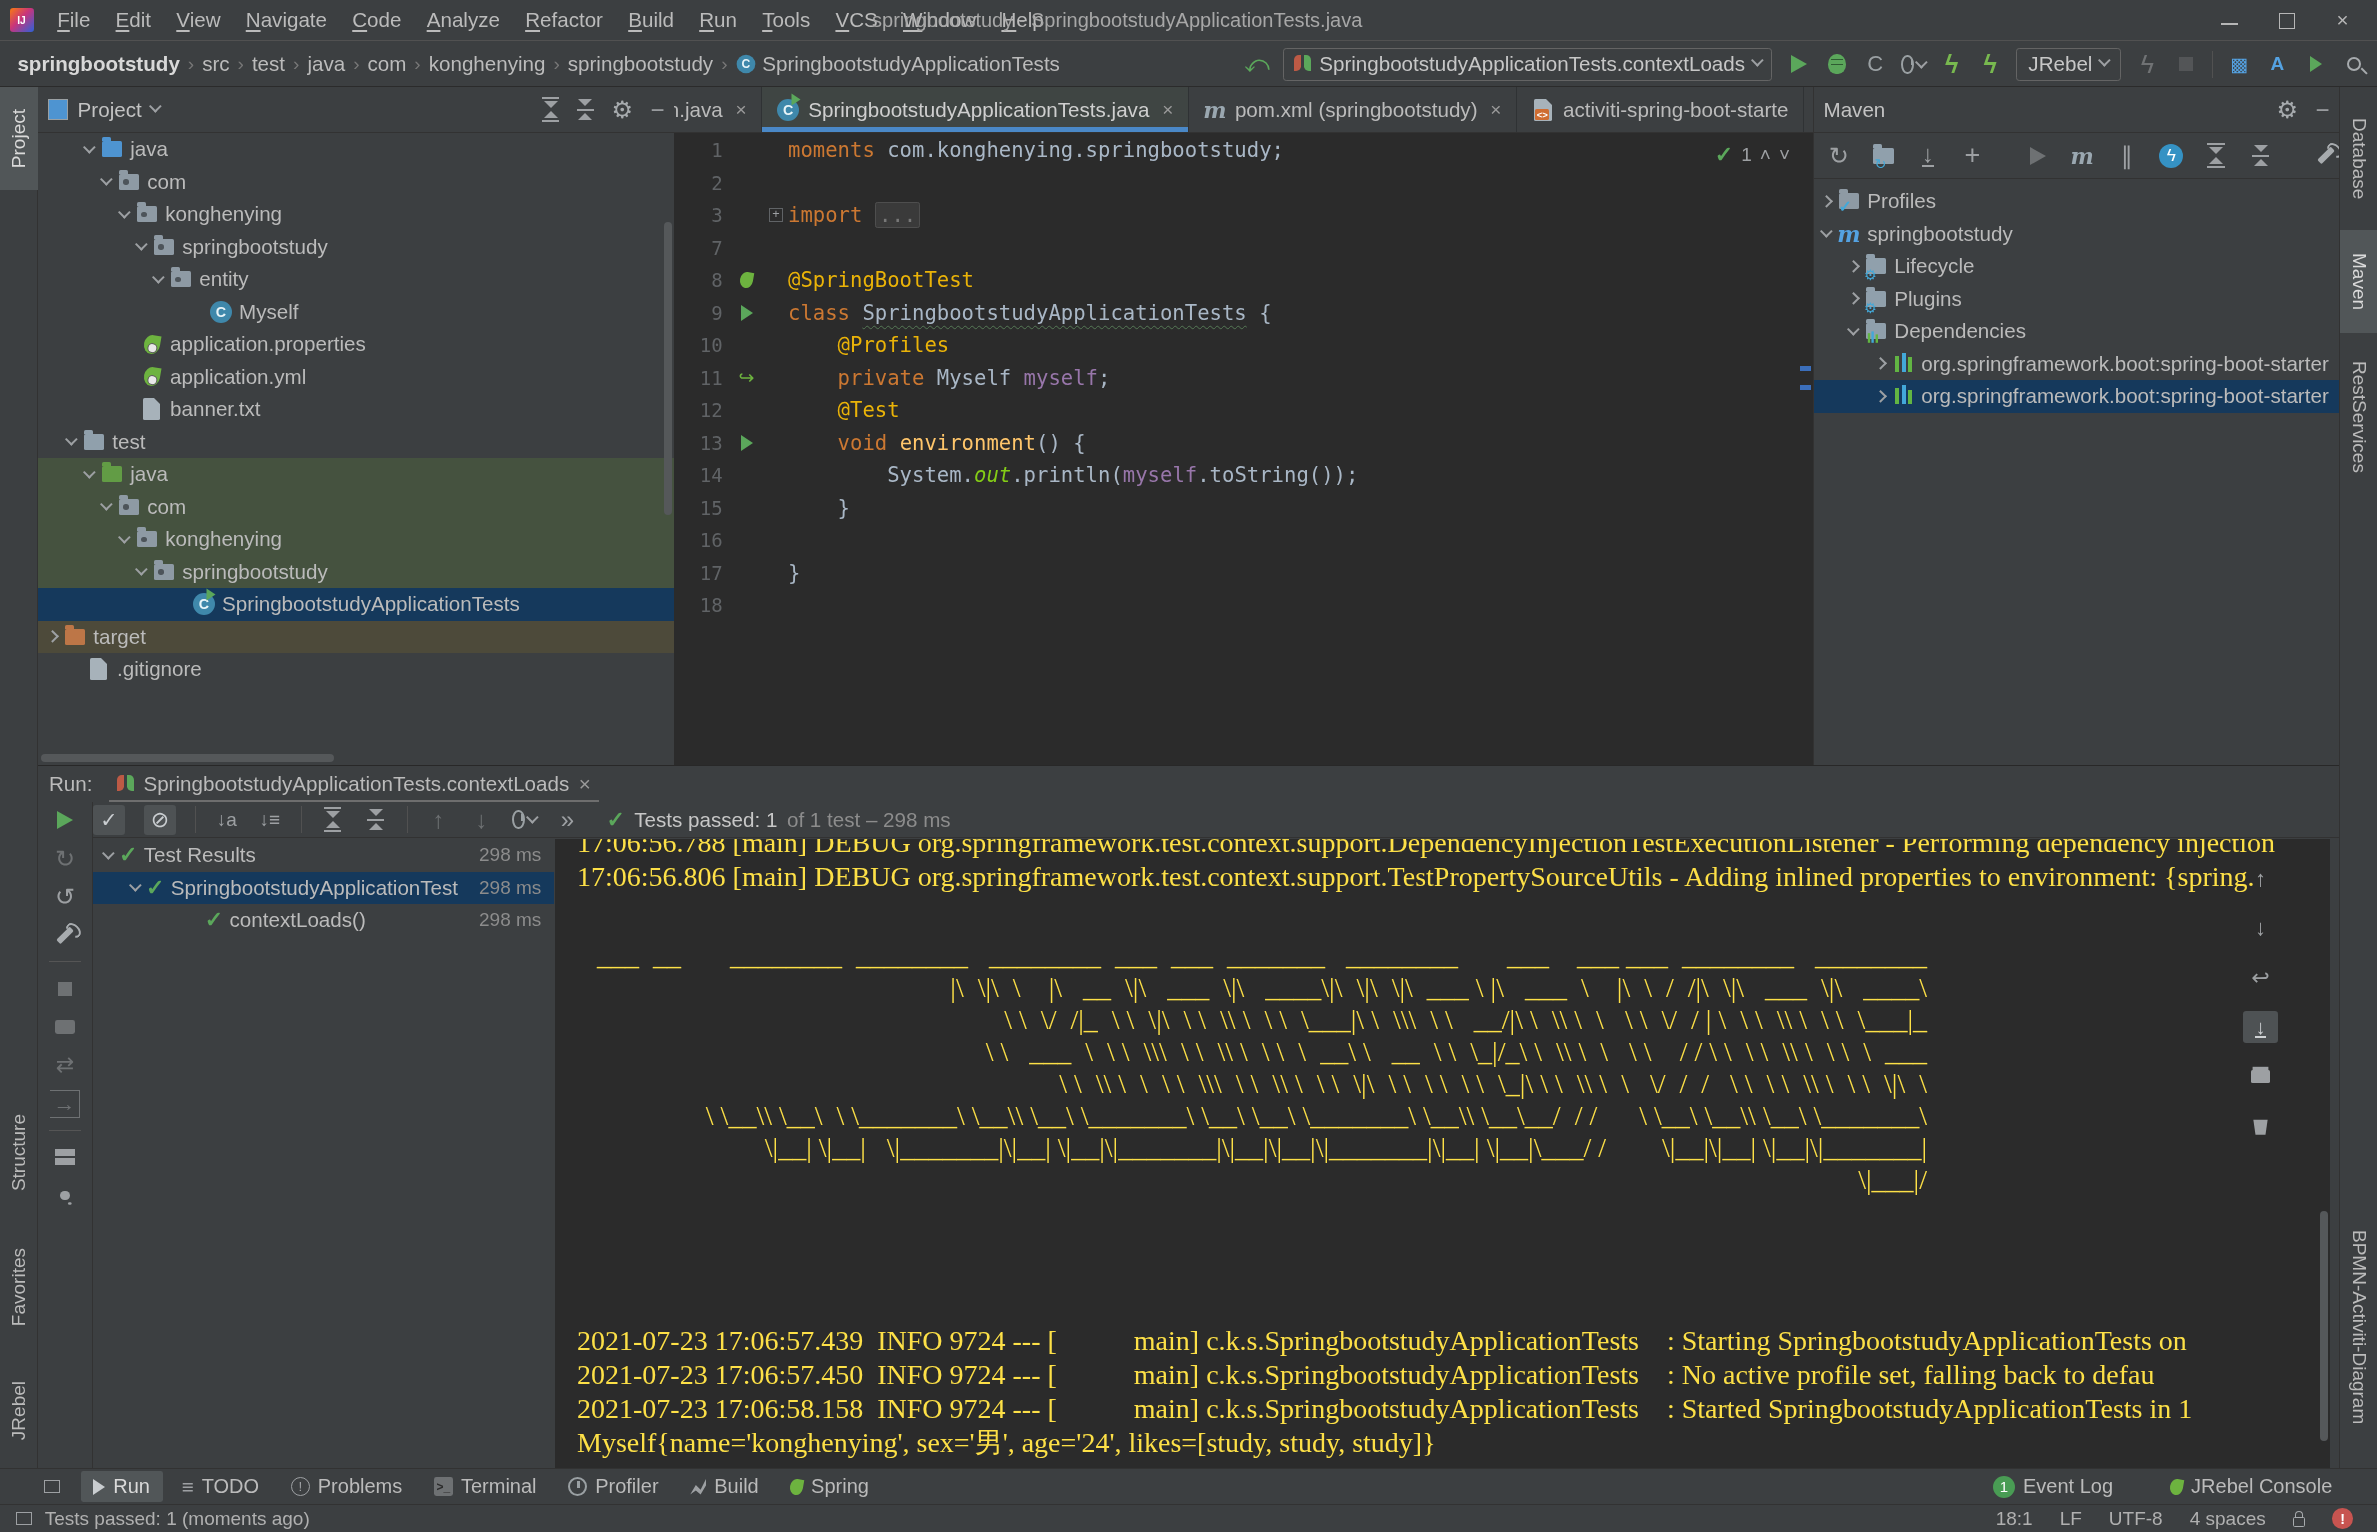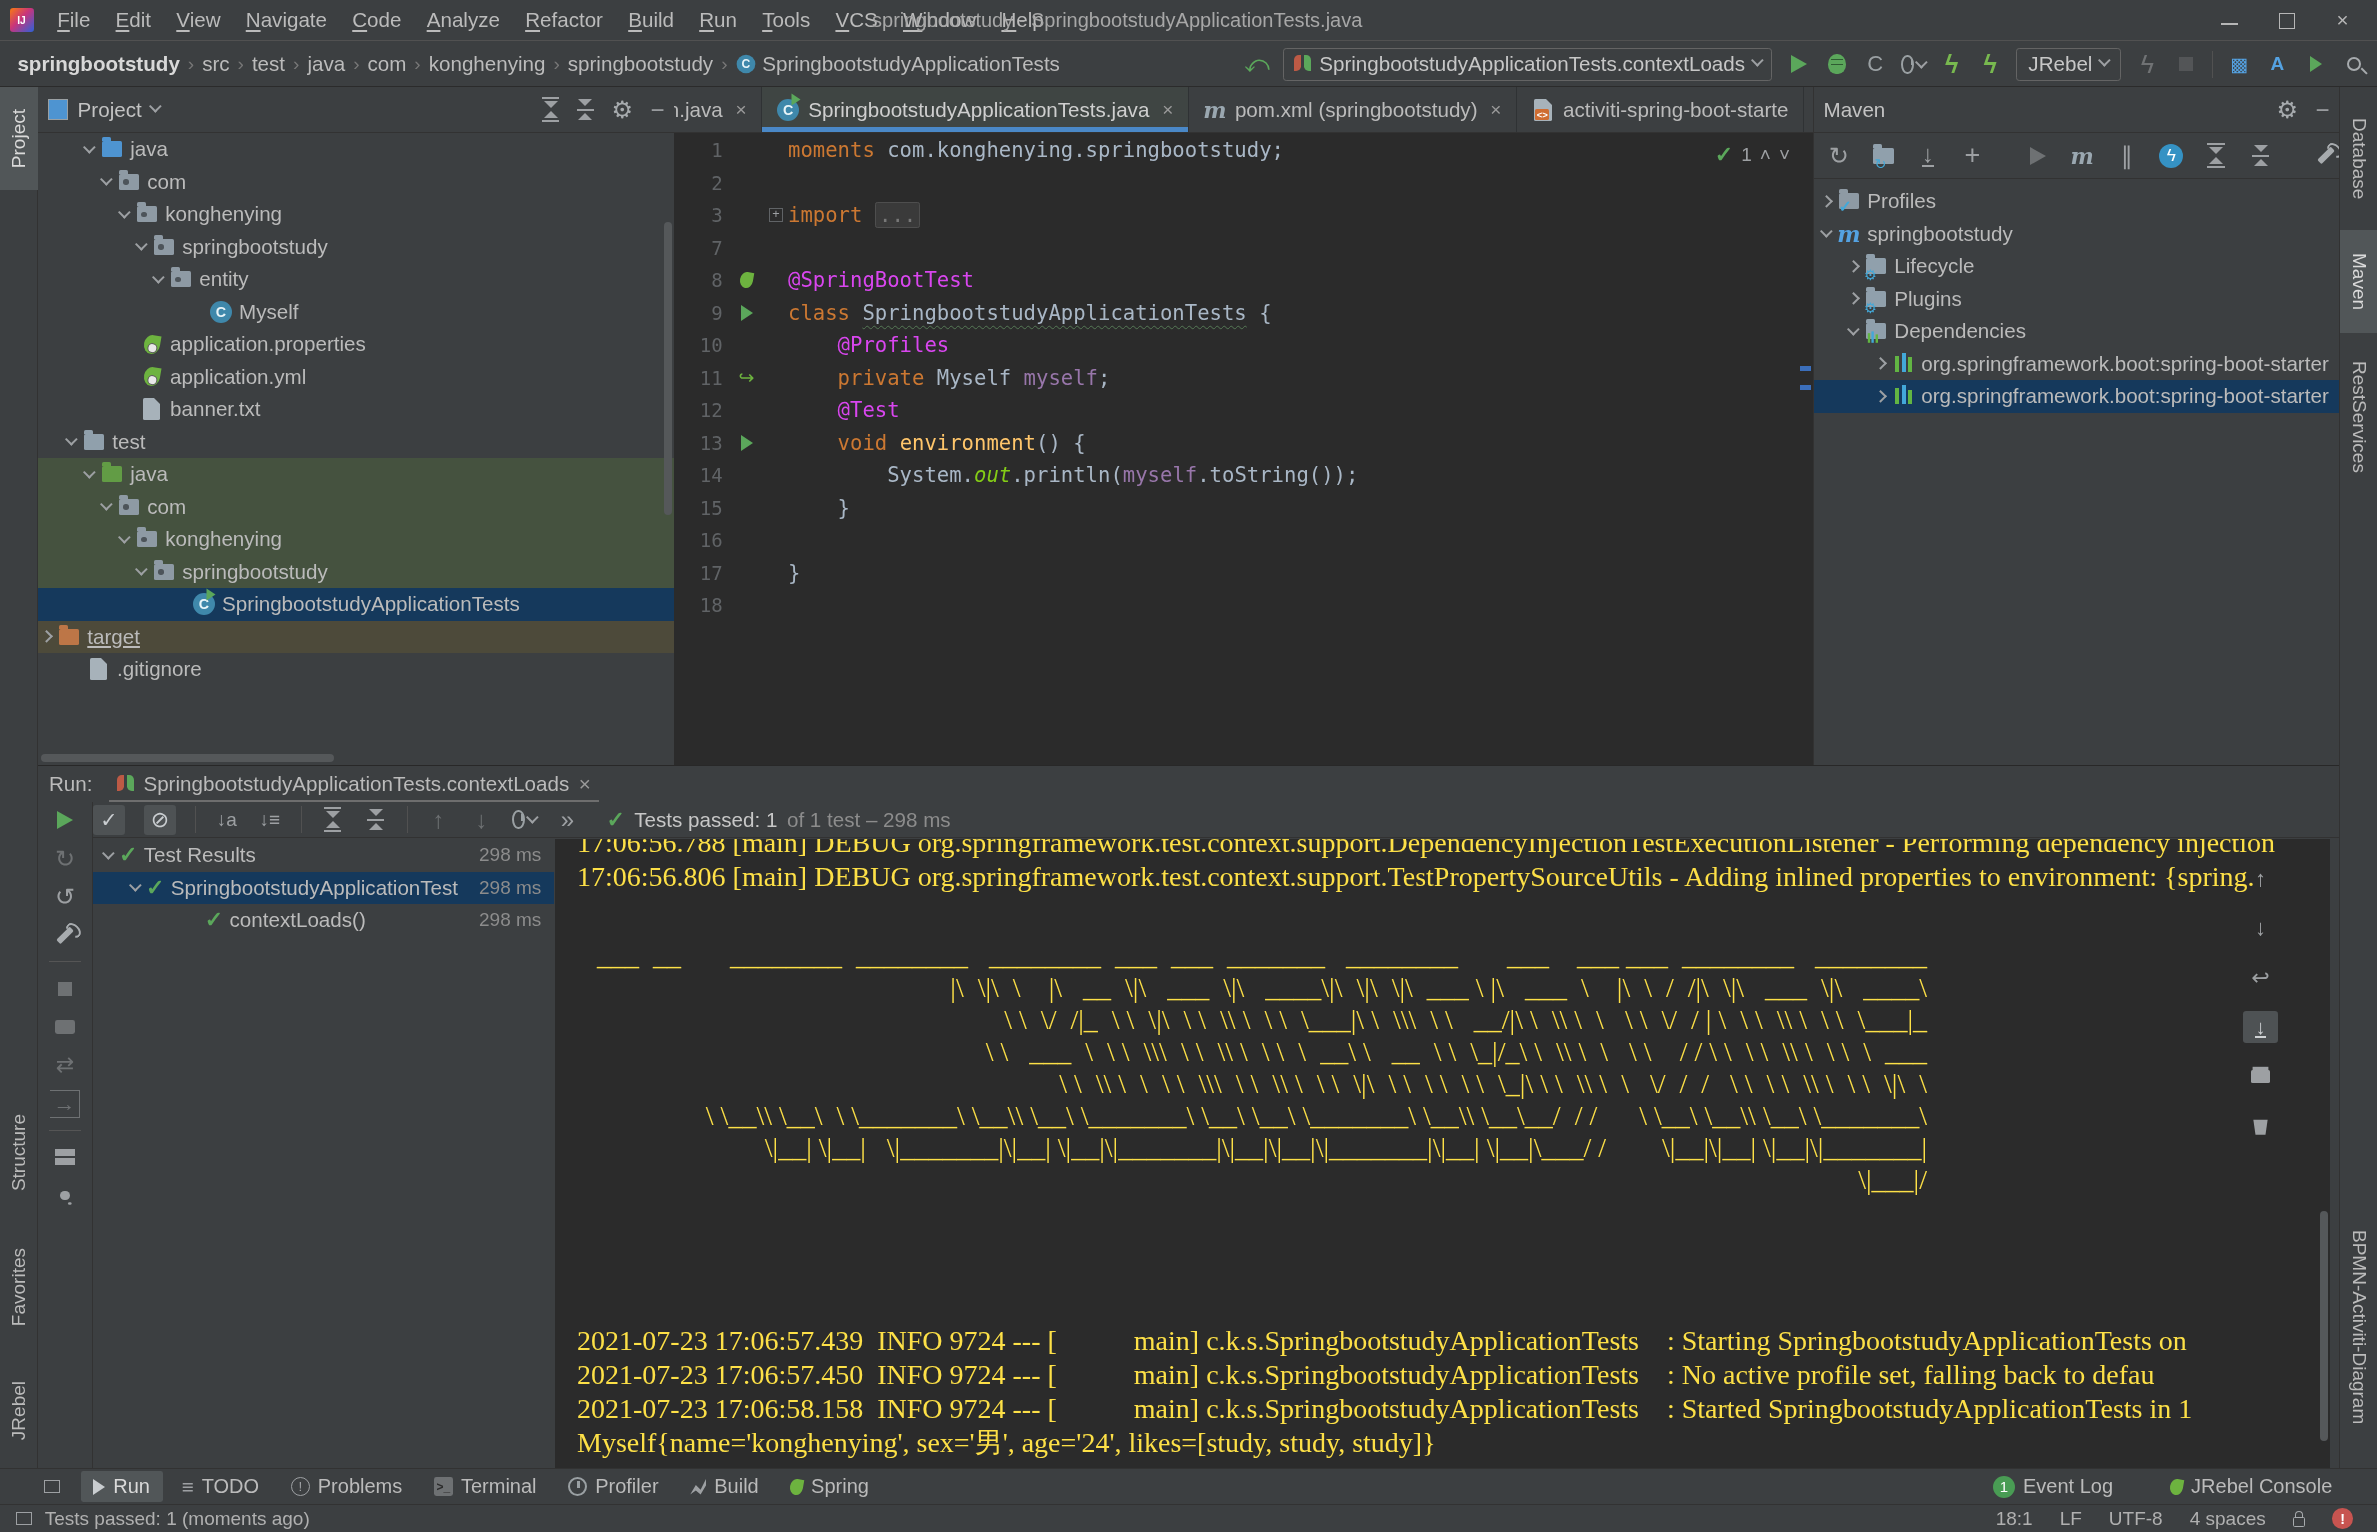--- a/index.html
+++ b/index.html
@@ -128,21 +128,21 @@
   .tab.active { background:#3f4543; color:#cfcfcf; }
   .tab.active::after { content:""; position:absolute; left:0; right:0; bottom:0; height:4.8px; background:#4a88c7; }
   .tab .x { color:#9a9a9a; font-size:19px; margin-left:4.8px; }
   #tab-ddchev { display:flex; align-items:center; padding:0 12.7px; }
   #codewrap { position:absolute; left:0; top:47px; width:1140px; bottom:0; display:flex; flex-direction:column; }
   .cline { height:32.5px; display:flex; align-items:center; flex:none; }
   .lnum { width:55px; text-align:right; color:#606366; font-size:19px; font-family:"DejaVu Sans Mono",monospace; flex:none; padding-right:6.3px; }
   .gico { width:35px; flex:none; display:flex; align-items:center; justify-content:center; }
   .foldcol { width:24px; flex:none; display:flex; align-items:center; justify-content:center; }
   .codetext { font-family:"DejaVu Sans Mono",monospace; font-size:20.6px; white-space:pre; color:#a9b7c6; }
-  .tk-kw { color:#cc7832; } .tk-ann { color:#d946ef; } .tk-fld { color:#9876aa; }
+  .tk-kw { color:#cc7832; } .tk-ann { color:#eab308; } .tk-fld { color:#9876aa; }
   .tk-mth { color:#ffc66b; } .tk-pln { color:#a9b7c6; }
   .tk-decl { color:#a9b7c6; text-decoration:underline wavy #557855 0.8px; text-underline-offset:4.8px; }
   .tk-out { color:#84cc16; font-style:italic; }
   .tk-fold { color:#787878; background:#3a3a3a; border:0.8px solid #4e4e4e; border-radius:2.4px; padding:0 3.2px; }
   .foldbox { width:14.3px; height:14.3px; border:1.6px solid #606366; color:#9da0a3; font-size:12.7px; line-height:11px; text-align:center; }
   .gut-leaf { width:12.7px; height:16px; background:#6db33f; border-radius:70% 0 70% 70%; transform:rotate(10deg); }
   .gut-bean { color:#6db33f; font-size:19px; }
   #inspect { position:absolute; right:24px; top:55px; display:flex; align-items:center; gap:8px; font-size:19px; color:#9da0a3; }
   .emark { position:absolute; right:3.2px; width:11px; height:4.8px; background:#3b6eba; }
 
@@ -433,21 +433,21 @@
         </span>
         <span>springbootstudy</span>
       </div>
       <div class="trow bg-sel" style="padding-left: 134px;">
         <span class="chev-spacer"></span>
         <span class="ico">
           <span class="cc test">C</span>
         </span>
         <span>SpringbootstudyApplicationTests</span>
       </div>
-      <div class="trow bg-target" style="padding-left: 4px; text-decoration: underline;">
+      <div class="trow bg-target" style="padding-left: 10px;">
         <span class="chev r"></span>
         <span class="ico">
           <span class="fold orange"></span>
         </span>
         <span>target</span>
       </div>
       <div class="trow" style="padding-left: 29px;">
         <span class="chev-spacer"></span>
         <span class="ico">
           <span class="doc"></span>

